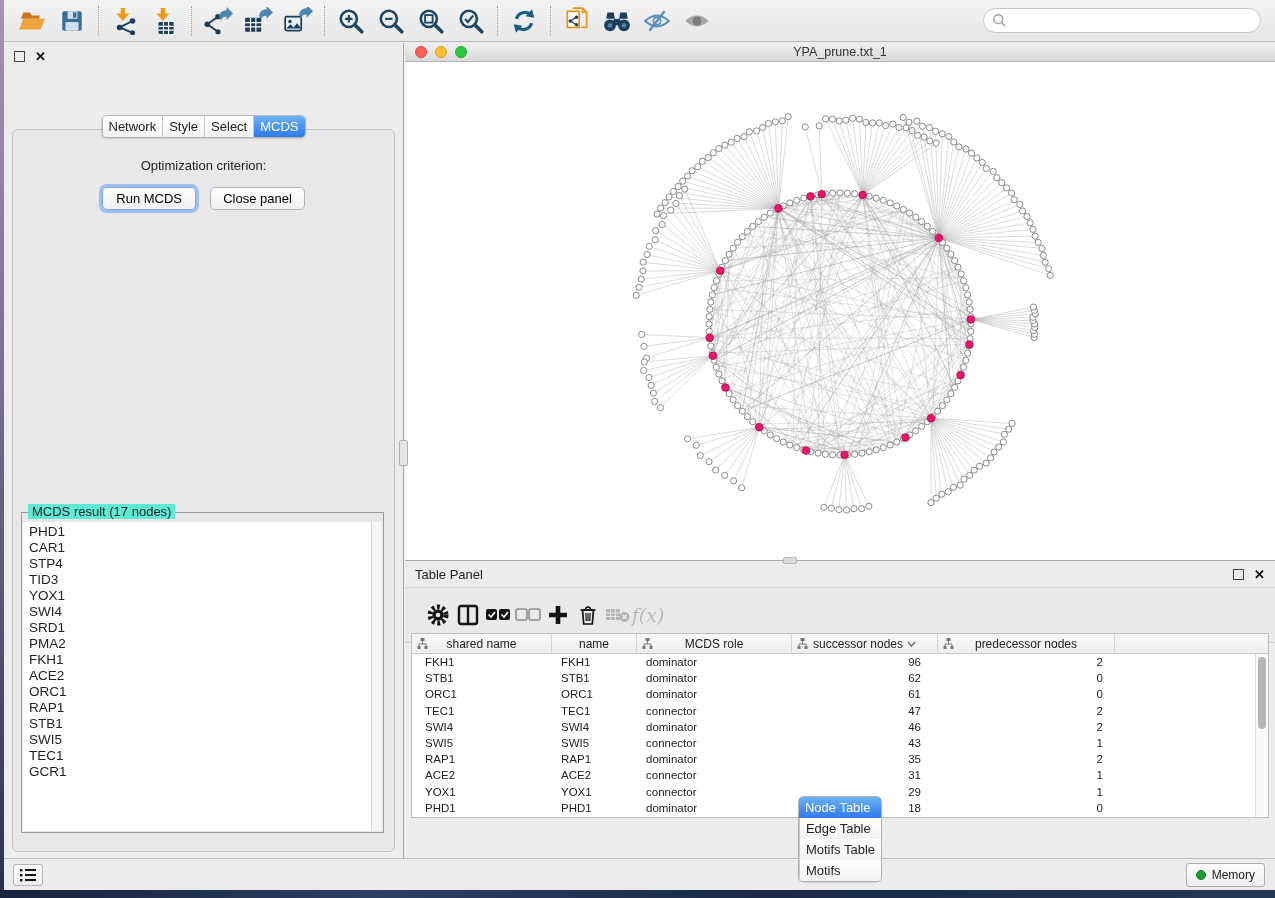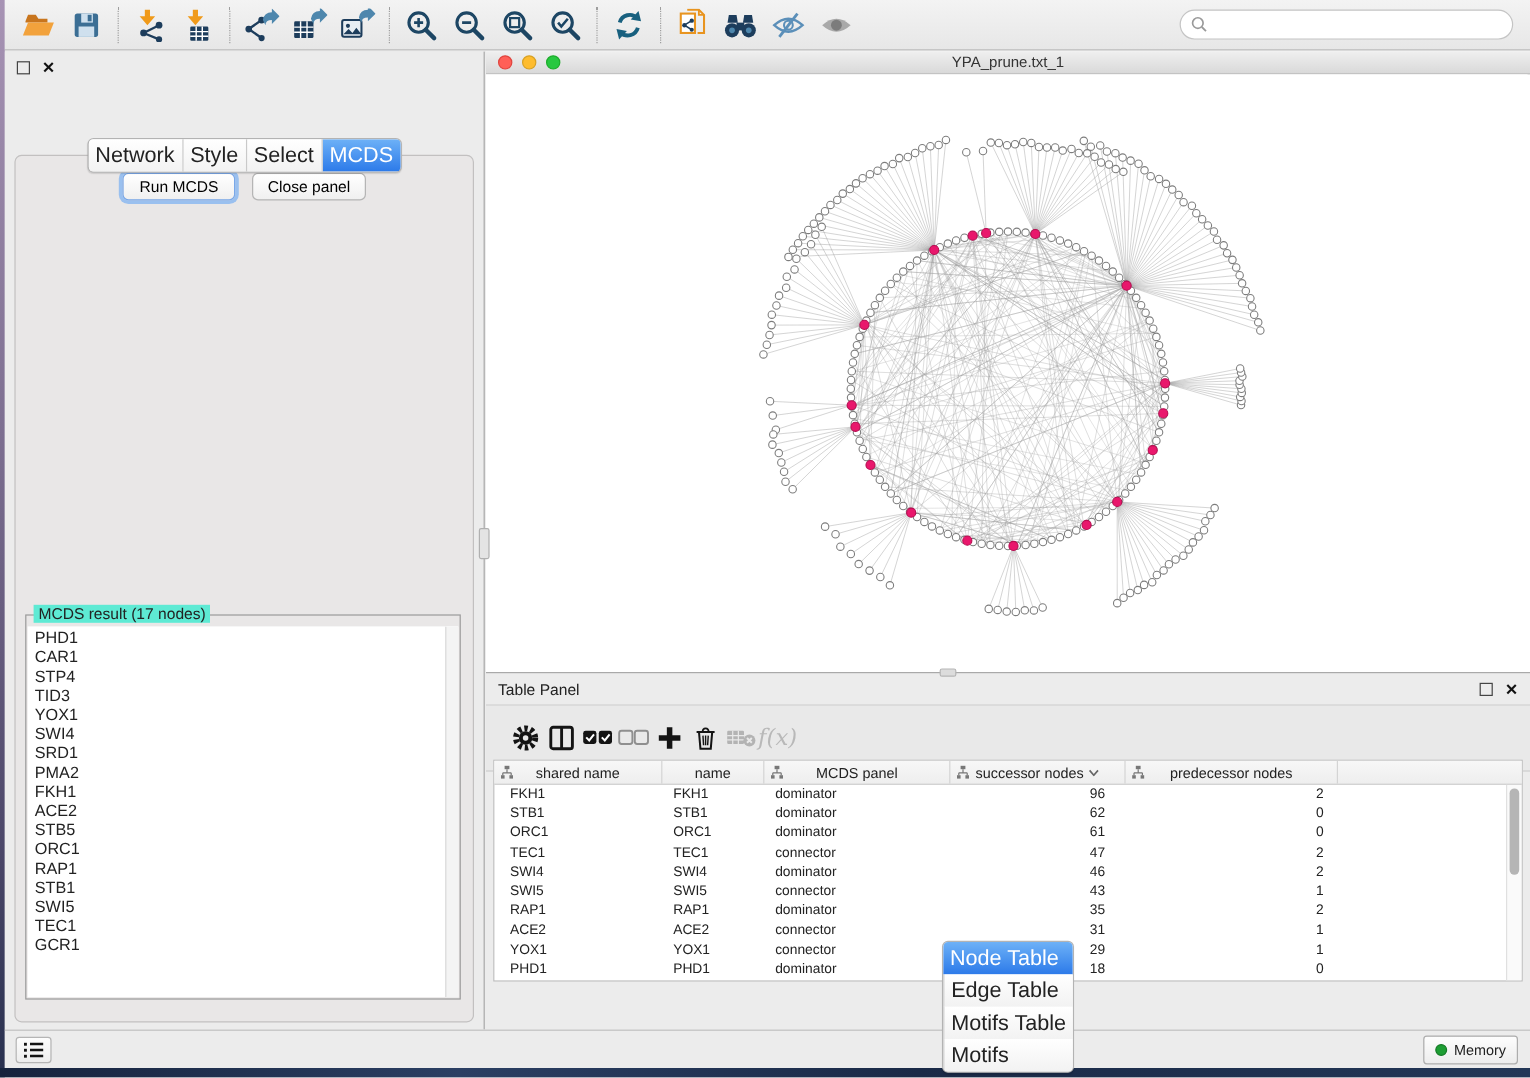--- a/index.html
+++ b/index.html
@@ -19,21 +19,21 @@
   .search-box { width:278px; height:25px; border:1px solid #c4c4c4; border-radius:13px; background:#fff; display:flex; align-items:center; padding-left:8px; }
   .search-box input { border:none; outline:none; flex:1; height:20px; font-size:12px; background:transparent; }
 
   
   .cpanel { position:absolute; left:4px; top:43px; width:400px; height:815px; background:#ececec; border-right:1px solid #a9a9a9; }
   .panel-titlebar { height:26px; display:flex; align-items:center; padding:0 10px; font-size:13px; color:#222; }
   .panel-title { flex:1; }
   .win-float { width:11px; height:11px; border:1.5px solid #444; margin-right:10px; cursor:pointer; }
   .win-close { font-size:13px; font-weight:bold; color:#111; cursor:pointer; line-height:11px; }
   .seg-tabs { position:absolute; left:50%; transform:translateX(-50%); display:flex; border:1px solid #b3b3b3; border-radius:5px; overflow:hidden; background:#fff; box-shadow:0 1px 1px rgba(0,0,0,.12); z-index:5; }
-  .seg-tab { padding:3px 6px; font-size:18px; background:linear-gradient(#ffffff,#f2f2f2); color:#222; border-left:1px solid #c9c9c9; cursor:pointer; white-space:nowrap; }
+  .seg-tab { padding:3px 6px; font-size:13px; background:linear-gradient(#ffffff,#f2f2f2); color:#222; border-left:1px solid #c9c9c9; cursor:pointer; white-space:nowrap; }
   .seg-tab:first-child { border-left:none; }
   .seg-tab.sel { background:linear-gradient(#6db1f7,#2c7ae9); color:#fff; }
   .cp-tabs { top:72px; }
   .cp-body { position:absolute; left:8px; right:8px; top:86px; bottom:6px; background:#e9e7e7; border:1px solid #c2c0c0; border-radius:6px; }
   .opt-label { text-align:center; margin-top:28px; font-size:13px; }
   .dropdown { margin:10px auto 0; width:316px; height:24px; background:#fff; border:1px solid #b5b5b5; border-radius:5px; display:flex; align-items:center; cursor:pointer; box-shadow:0 1px 1px rgba(0,0,0,.08); }
   .dd-value { flex:1; padding-left:9px; font-size:13px; white-space:nowrap; overflow:hidden; }
   .dd-stepper { width:19px; height:22px; border-radius:4px; background:linear-gradient(#6db1f7,#2c7ae9); margin-right:1px; display:flex; flex-direction:column; align-items:center; justify-content:center; color:#fff; font-size:7px; line-height:6px; }
   .btn-row { display:flex; justify-content:center; gap:14px; margin-top:14px; }
   .mac-btn { min-width:94px; height:23px; background:linear-gradient(#ffffff,#f0f0f0); border:1px solid #b5b5b5; border-radius:5px; font-size:13px; font-family:"Liberation Sans",sans-serif; cursor:pointer; padding:0 12px; }
@@ -251,39 +251,39 @@
       <span class="win-float"></span>
       <span class="win-close">✕</span>
     </div>
     <div class="seg-tabs cp-tabs">
       <span class="seg-tab">Network</span>
       <span class="seg-tab">Style</span>
       <span class="seg-tab">Select</span>
       <span class="seg-tab sel">MCDS</span>
     </div>
     <div class="cp-body">
+      <div class="opt-label">Optimization criterion:</div>
       <div class="btn-row">
         <button class="mac-btn focused">Run MCDS</button>
         <button class="mac-btn">Close panel</button>
       </div>
       <div class="result-group">
         <span class="result-legend">MCDS result (17 nodes)</span>
         <div class="result-list">
           <div class="result-items">
               <div>PHD1</div>
               <div>CAR1</div>
               <div>STP4</div>
               <div>TID3</div>
               <div>YOX1</div>
               <div>SWI4</div>
               <div>SRD1</div>
               <div>PMA2</div>
               <div>FKH1</div>
               <div>ACE2</div>
-              <div>STB5</div>
               <div>ORC1</div>
               <div>RAP1</div>
               <div>STB1</div>
               <div>SWI5</div>
               <div>TEC1</div>
               <div>GCR1</div>
             </div>
           <div class="result-scroll"></div>
         </div>
       </div>
@@ -1085,21 +1085,21 @@
         <div class="th" style="width:85px">
           <span>name</span>
         </div>
         <div class="th" style="width:155px">
           <svg class="treeicon" width="11" height="11" viewBox="0 0 11 11">
               <rect x="3.5" y="0" width="4" height="3" fill="#777"></rect>
               <path d="M5.5 3 v3 M2 6 h7 M2 6 v2 M9 6 v2" stroke="#777" fill="none"></path>
               <rect x="0.5" y="8" width="3" height="3" fill="#777"></rect>
               <rect x="7.5" y="8" width="3" height="3" fill="#777"></rect>
             </svg>
-          <span>MCDS panel</span>
+          <span>MCDS role</span>
         </div>
         <div class="th" style="width:146px">
           <svg class="treeicon" width="11" height="11" viewBox="0 0 11 11">
               <rect x="3.5" y="0" width="4" height="3" fill="#777"></rect>
               <path d="M5.5 3 v3 M2 6 h7 M2 6 v2 M9 6 v2" stroke="#777" fill="none"></path>
               <rect x="0.5" y="8" width="3" height="3" fill="#777"></rect>
               <rect x="7.5" y="8" width="3" height="3" fill="#777"></rect>
             </svg>
           <span>successor nodes</span>
           <svg width="9" height="6" viewBox="0 0 9 6">

